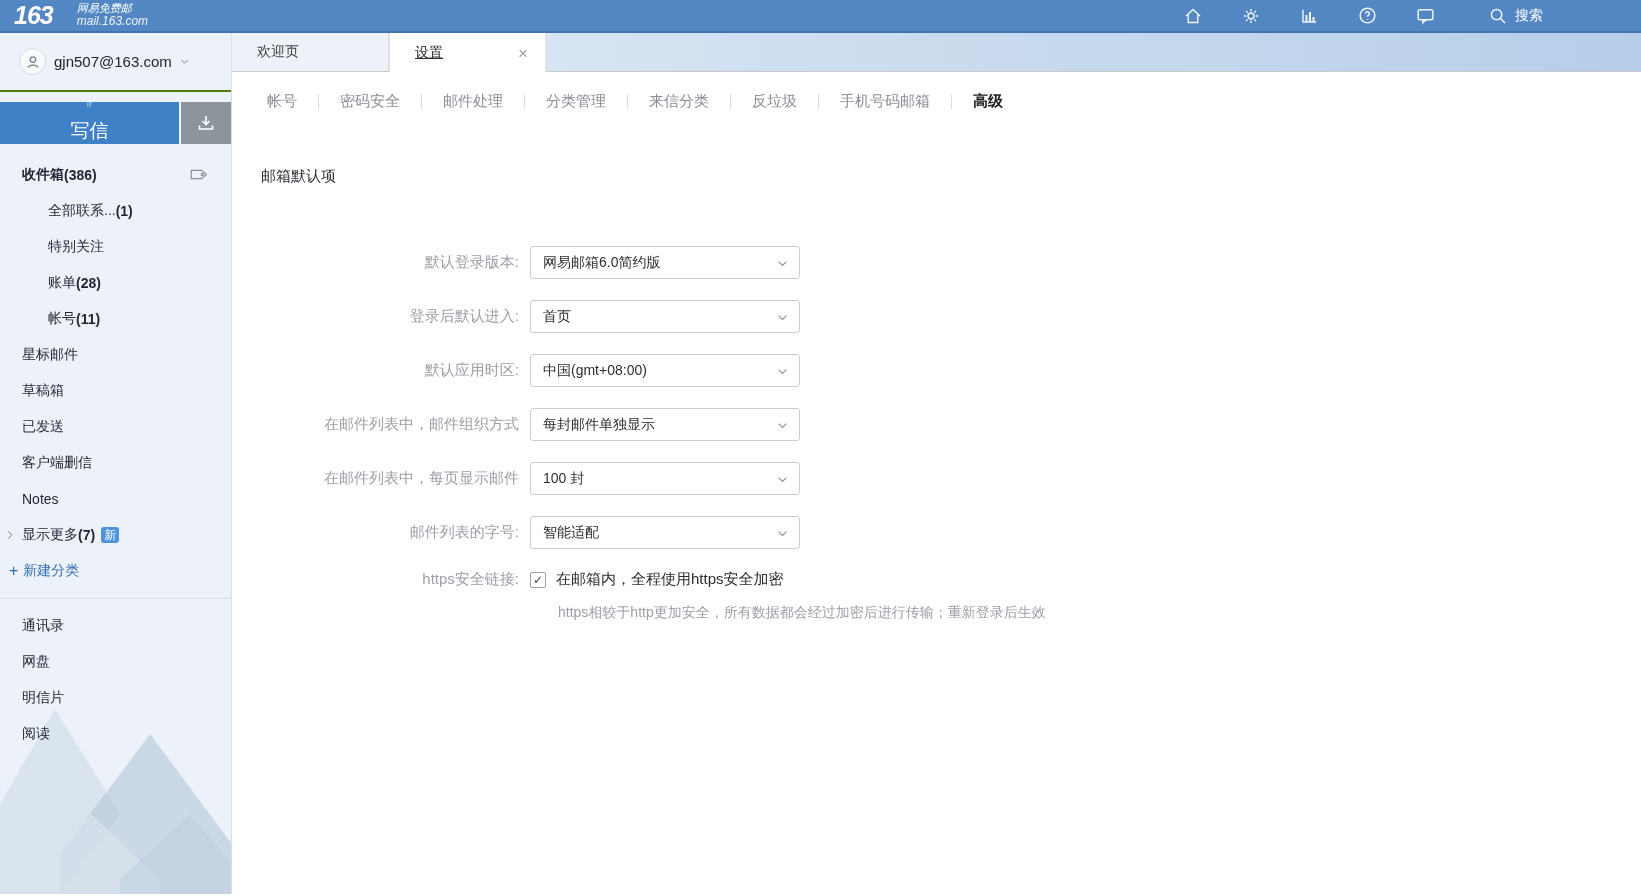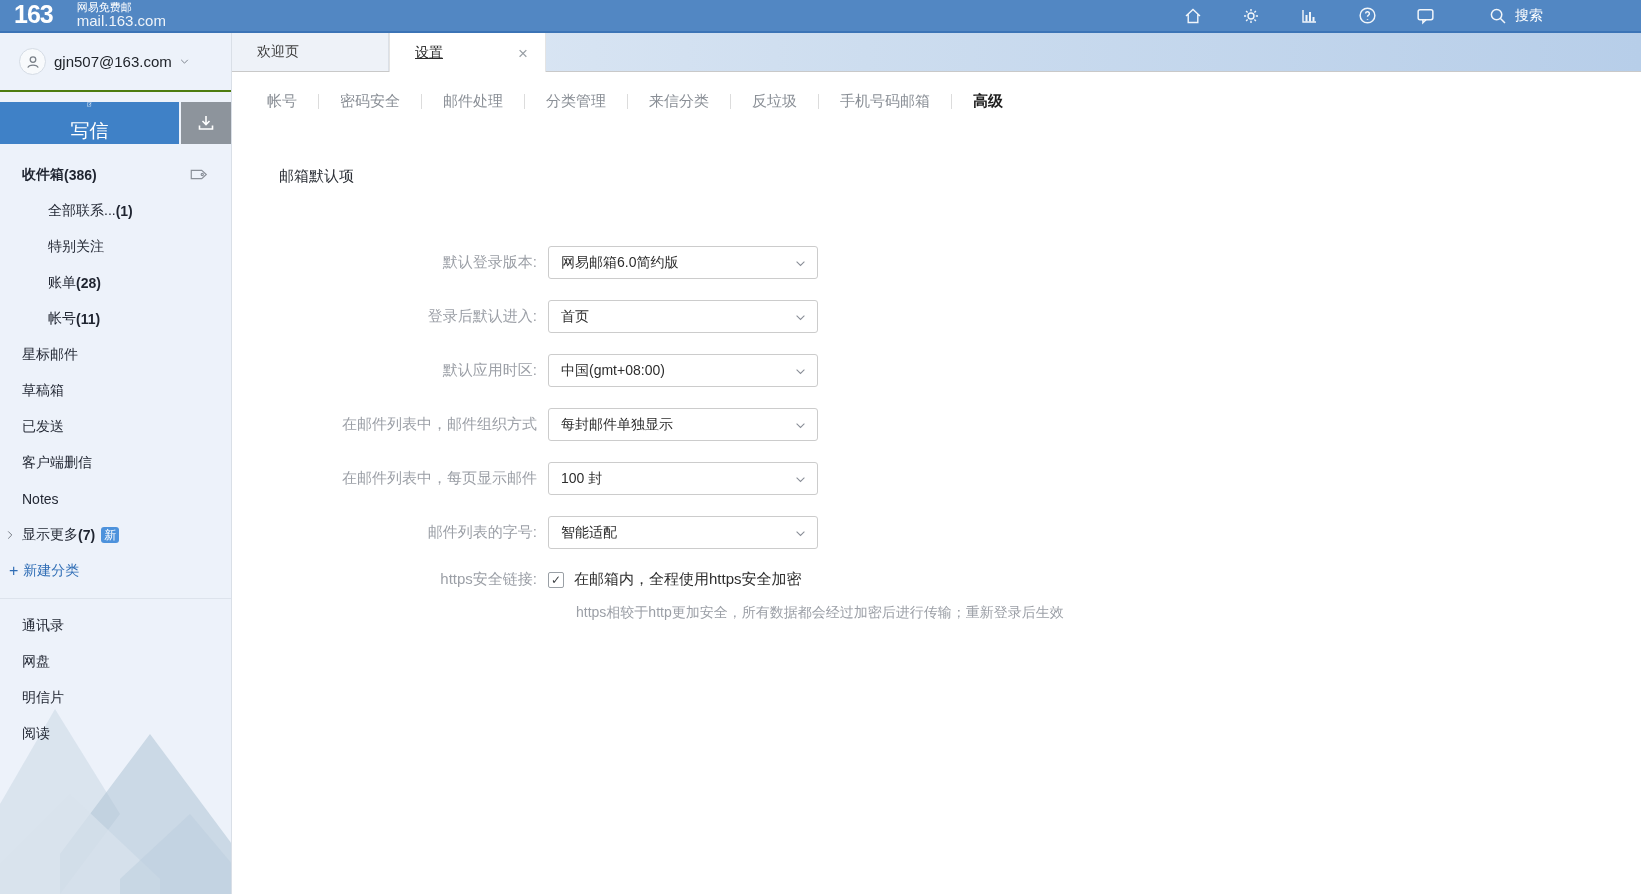--- a/index.html
+++ b/index.html
@@ -2,25 +2,25 @@
 <html><head>
 <meta charset="utf-8">
 <style>
   * { margin:0; padding:0; box-sizing:border-box; }
   html,body { width:1641px; height:896px; overflow:hidden;
     font-family:"Liberation Sans","DejaVu Sans",sans-serif; background:#fff; }
 
   
   .topbar { height:33px; background:#5287c3; border-bottom:2px solid #3c74b6;
     display:flex; align-items:center; color:#fff; }
-  .logo { display:flex; margin-left:14px; }
+  .logo { display:flex; align-items:center; margin-left:14px;font-style:italic; }
   .logo-num { font-size:25px; font-weight:bold; letter-spacing:-1px; line-height:1; }
   .logo-txt { margin-left:24px; line-height:1.05; }
   .logo-name { font-size:11px; }
-  .logo-domain { font-size:15px; opacity:.9; }
+  .logo-domain { font-size:12px; opacity:.9; }
   .topbar-right { margin-left:auto; display:flex; align-items:center; gap:36px; padding-right:98px; }
   .tb-icon { width:22px; height:22px; display:flex; align-items:center; justify-content:center; cursor:pointer; }
   .tb-icon svg { stroke:rgba(255,255,255,.92); fill:none; stroke-width:1.4; }
   .tb-search { display:flex; align-items:center; gap:7px; margin-left:16px; cursor:pointer; font-size:14px; }
 
   
   .shell { display:flex; height:861px; }
   .sidebar { width:232px; background:#edf2fa; border-right:1px solid #d9dfe7;
     position:relative; flex-shrink:0; overflow:hidden; }
   .main { flex:1; display:flex; flex-direction:column; background:#fff; }
@@ -72,21 +72,21 @@
     color:#9aa0a6; font-size:17px; line-height:1; cursor:pointer; }
 
   
   .set-nav { display:flex; align-items:center; padding:20px 0 14px 35px; font-size:15px; color:#8a8f96; }
   .nav-item { padding:0 21px; cursor:pointer; white-space:nowrap; }
   .nav-item:first-child { padding-left:0; }
   .nav-item.active { color:#1c1c1c; font-weight:bold; }
   .nav-sep { width:1px; height:15px; background:#dcdcdc; }
 
   
-  .content { padding-left:47px; }
+  .content { padding-left:29px; }
   .section-title { margin-top:42px; font-size:15px; color:#2b2f36; font-weight:500; }
   .form { margin-top:60px; }
   .f-row { display:flex; align-items:center; margin-bottom:21px; }
   .f-label { width:269px; padding-right:11px; text-align:right; font-size:15px; color:#9b9fa6; flex-shrink:0; }
   .select { width:270px; height:33px; border:1px solid #cccccc; border-radius:3px;
     background:#fff; display:flex; align-items:center; padding:0 28px 0 12px;
     font-size:14px; color:#2d2d2d; position:relative; cursor:pointer; }
   .select .chev { position:absolute; right:10px; top:10px; }
   .select .chev svg { stroke:#8a8f98; fill:none; stroke-width:1.6; }
   .checkbox { width:16px; height:16px; border:1px solid #9aa0a6; border-radius:2px;

